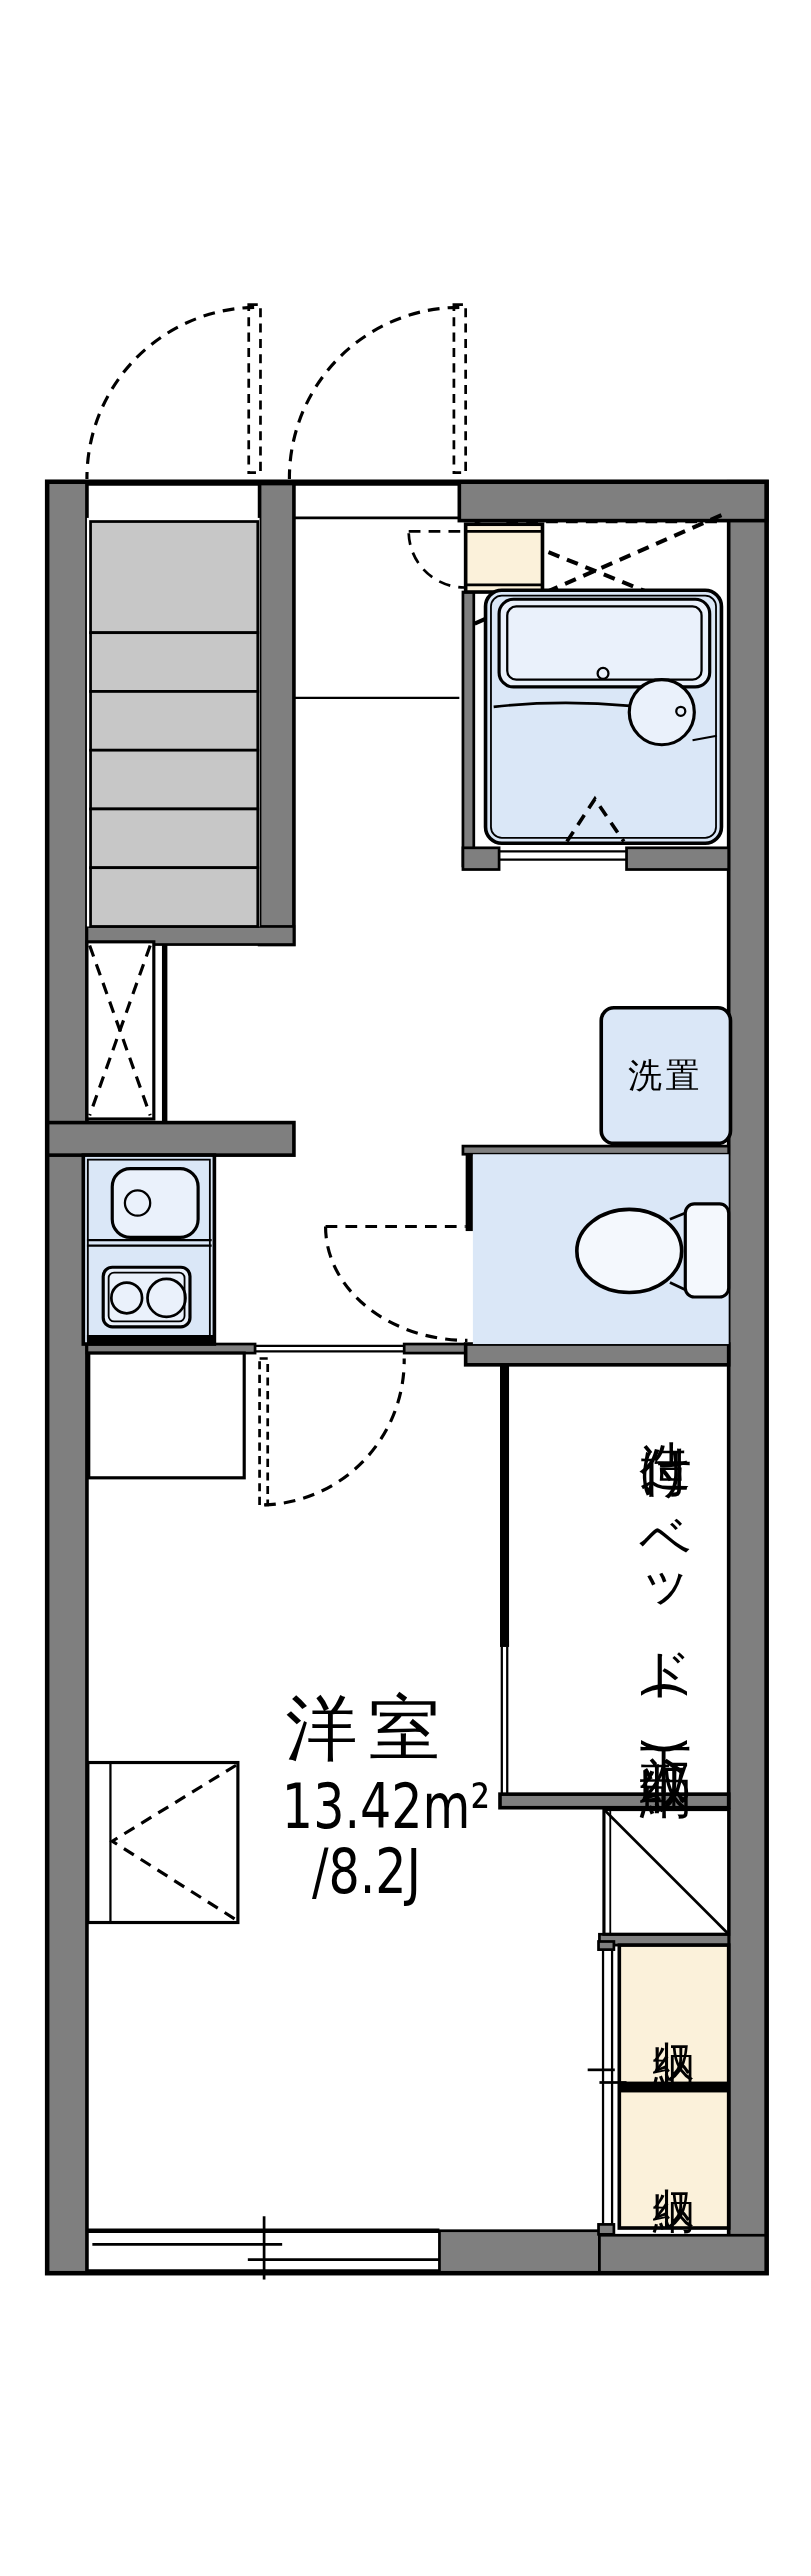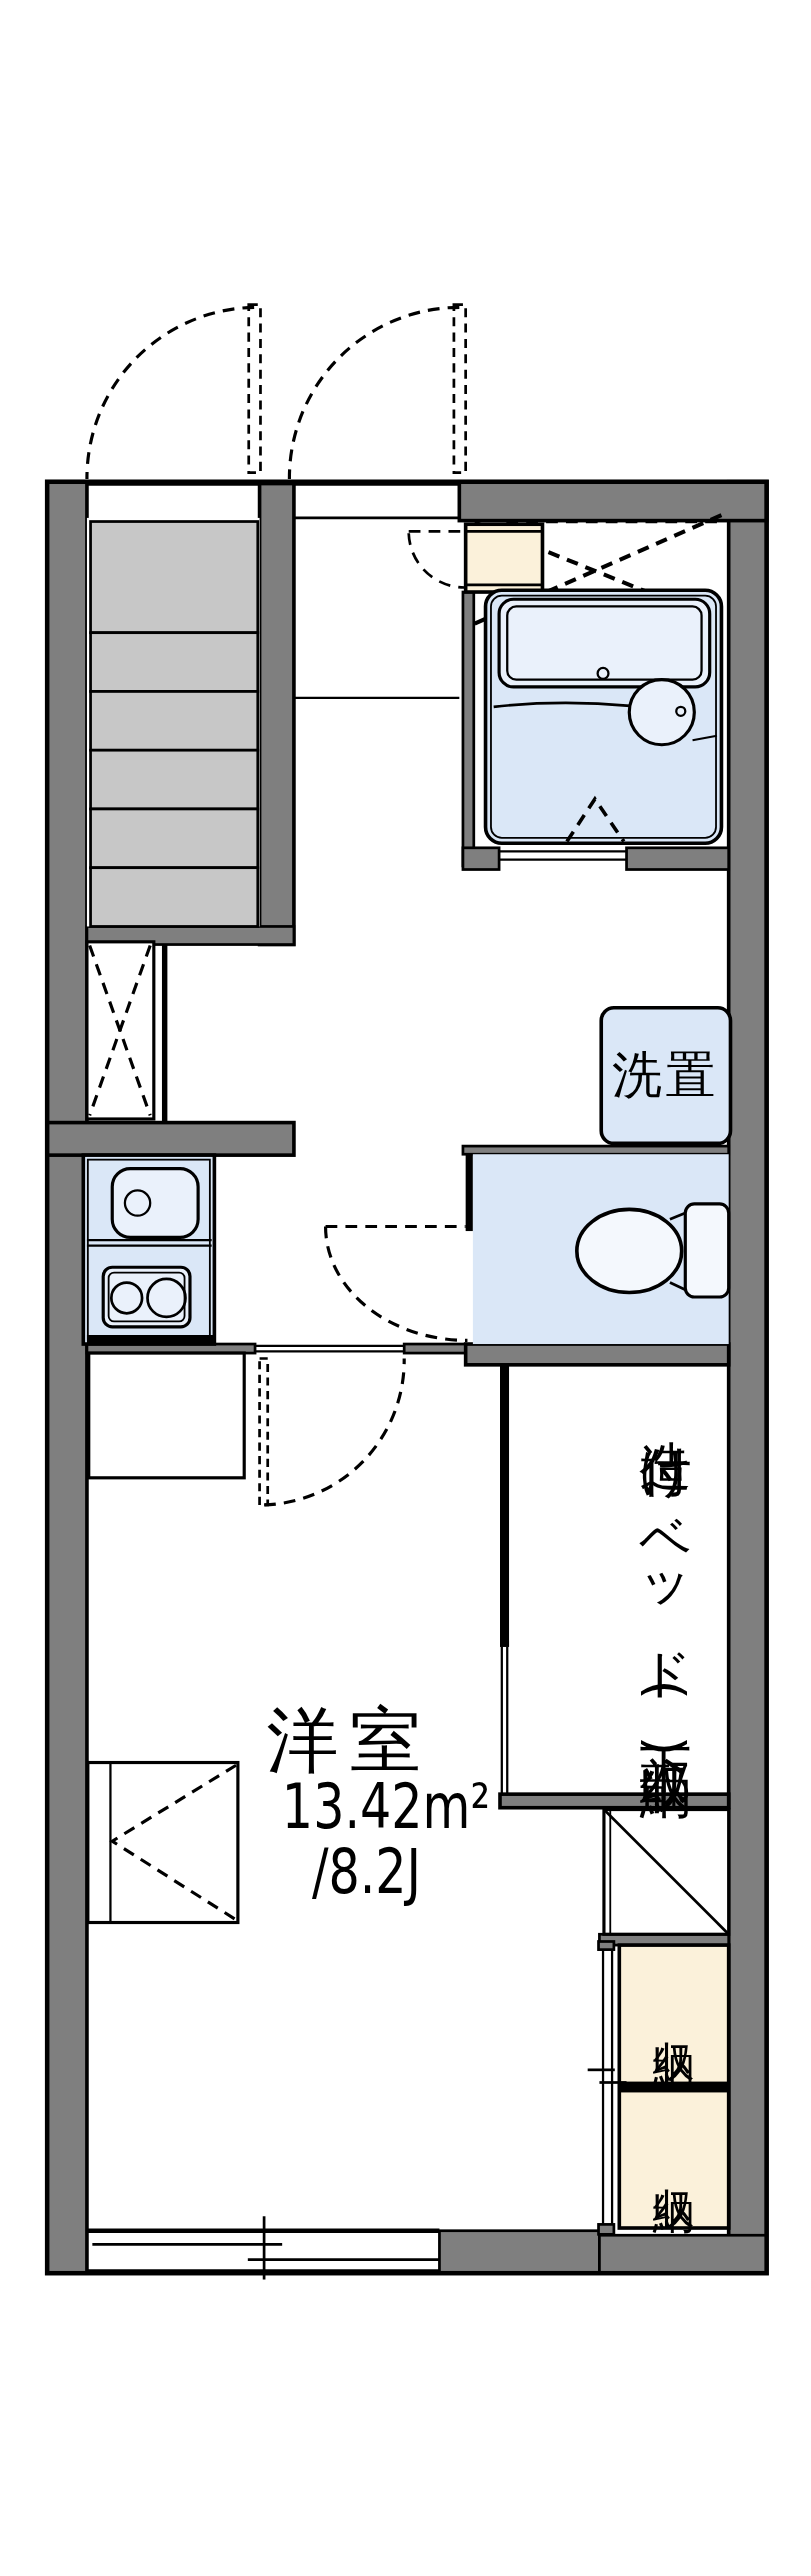--- a/index.html
+++ b/index.html
@@ -190,23 +190,23 @@
     <line class="ln" x1="96" y1="2468" x2="486" y2="2468" stroke-width="5"></line>
     <line class="ln" x1="96" y1="2513" x2="486" y2="2513" stroke-width="5"></line>
     <line class="ln" x1="102" y1="2483" x2="312" y2="2483" stroke-width="3"></line>
     <line class="ln" x1="274" y1="2500" x2="486" y2="2500" stroke-width="3"></line>
     <line class="ln" x1="292" y1="2452" x2="292" y2="2522" stroke-width="3"></line>
   </g>
 
   <rect x="52" y="533" width="796" height="1982" fill="none" stroke="#000" stroke-width="5"></rect>
 </svg>
 
-  <div class="lbl center vcenter" style="left:601px;top:1039px;width:129px;height:72px;font-size:50px;letter-spacing:3.6px;font-weight:500;">洗置</div>
-
-  <div class="lbl center" style="left:250px;top:1692px;width:199px;font-size:72px;letter-spacing:11px;font-weight:500;margin-top:12px;">洋室</div>
+  <div class="lbl center vcenter" style="left:601px;top:1039px;width:129px;height:72px;font-size:34px;letter-spacing:3.6px;font-weight:500;">洗置</div>
+
+  <div class="lbl center" style="left:269px;top:1692px;width:199px;font-size:72px;letter-spacing:11px;font-weight:500;">洋室</div>
 
   <div class="lbl center" style="left:258px;top:1775px;width:217px;font-size:63px;transform:scaleX(0.78);transform-origin:center;">13.42m²</div>
 
   <div class="lbl center" style="left:258px;top:1840px;width:217px;font-size:63px;transform:scaleX(0.78);transform-origin:center;">/8.2J</div>
 
   <div class="lbl vtext" style="left:556px;top:1399px;width:145px;height:384px;font-size:52px;letter-spacing:7.2px;line-height:1.35;font-weight:500;">造付けベッド(下部収納)</div>
 
   <div class="lbl vtext vcenter" style="left:619px;top:1945px;width:109px;height:136px;font-size:42px;letter-spacing:5.4px;font-weight:500;">収納</div>
 
   <div class="lbl vtext vcenter" style="left:619px;top:2092px;width:109px;height:136px;font-size:42px;letter-spacing:5.4px;font-weight:500;">収納</div>

